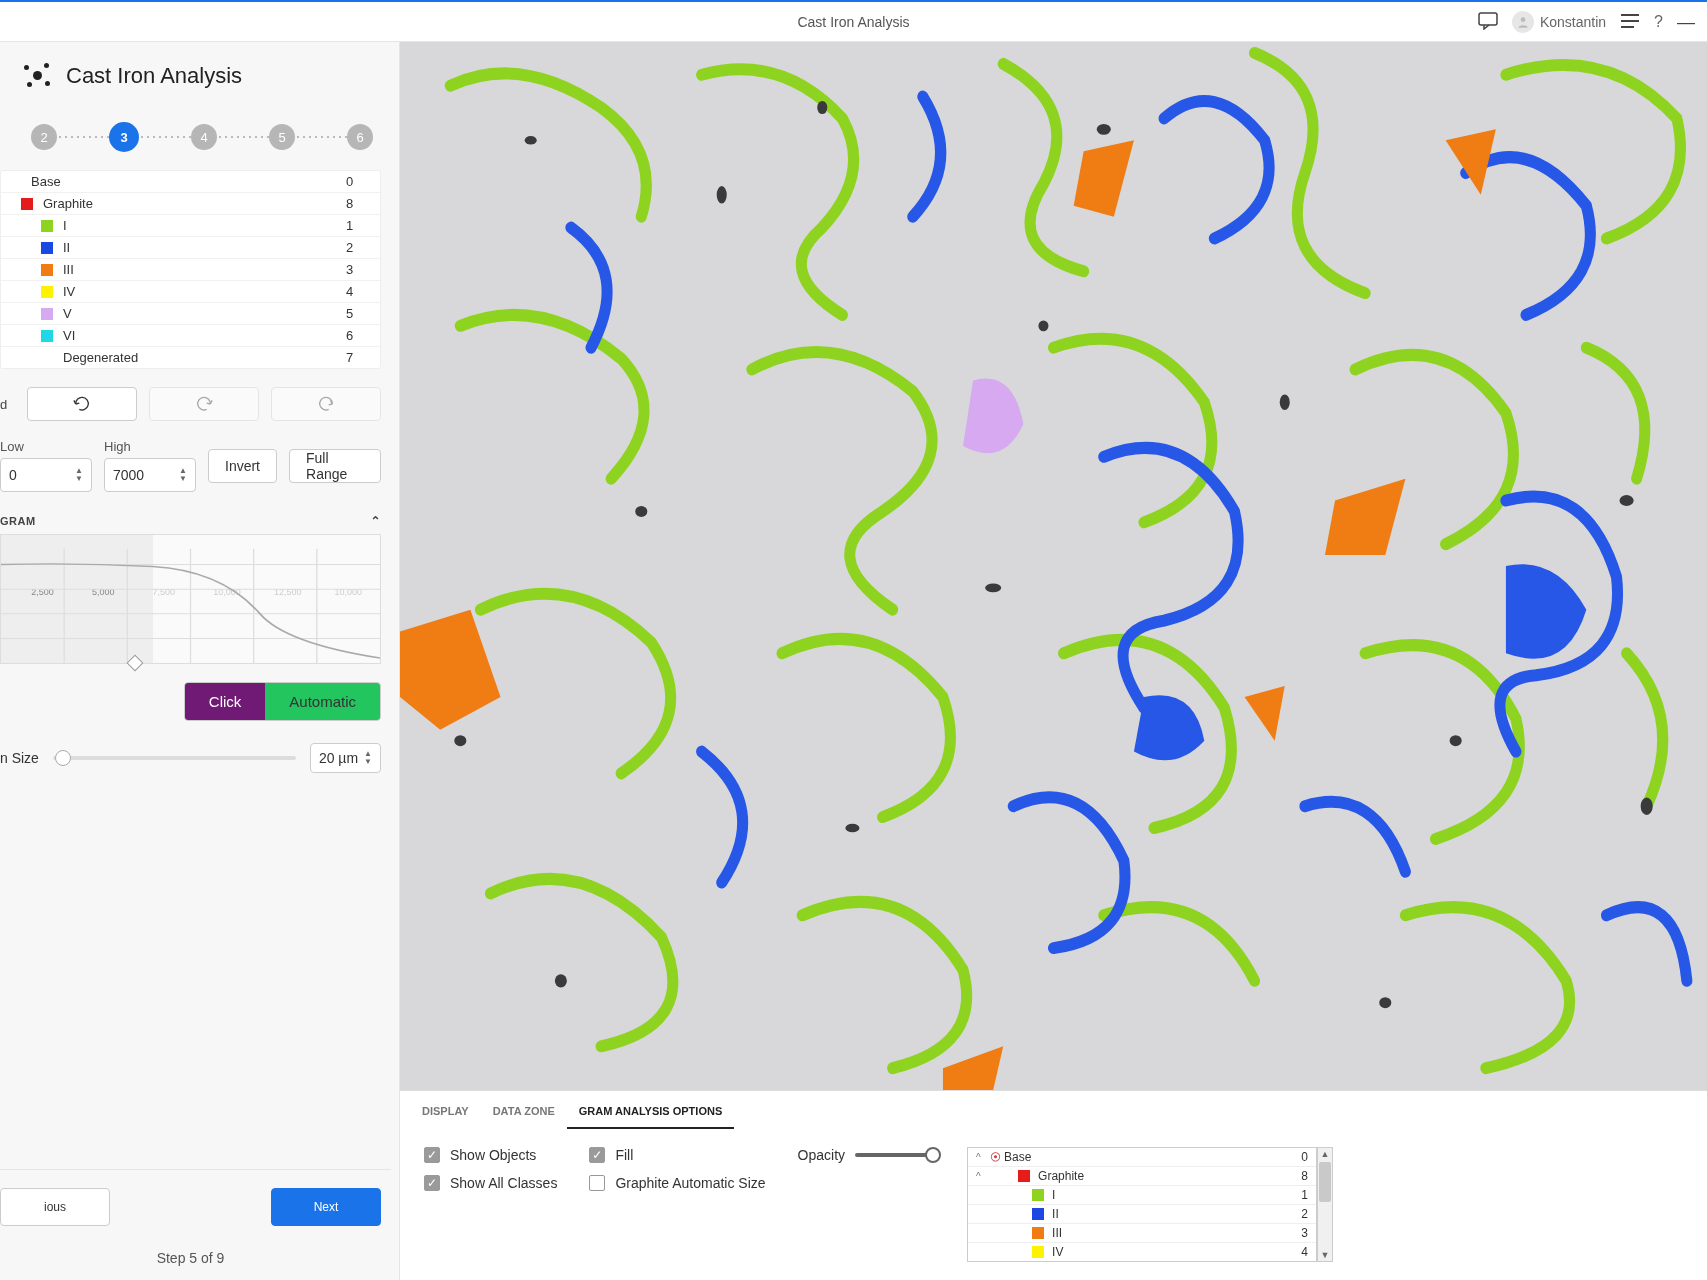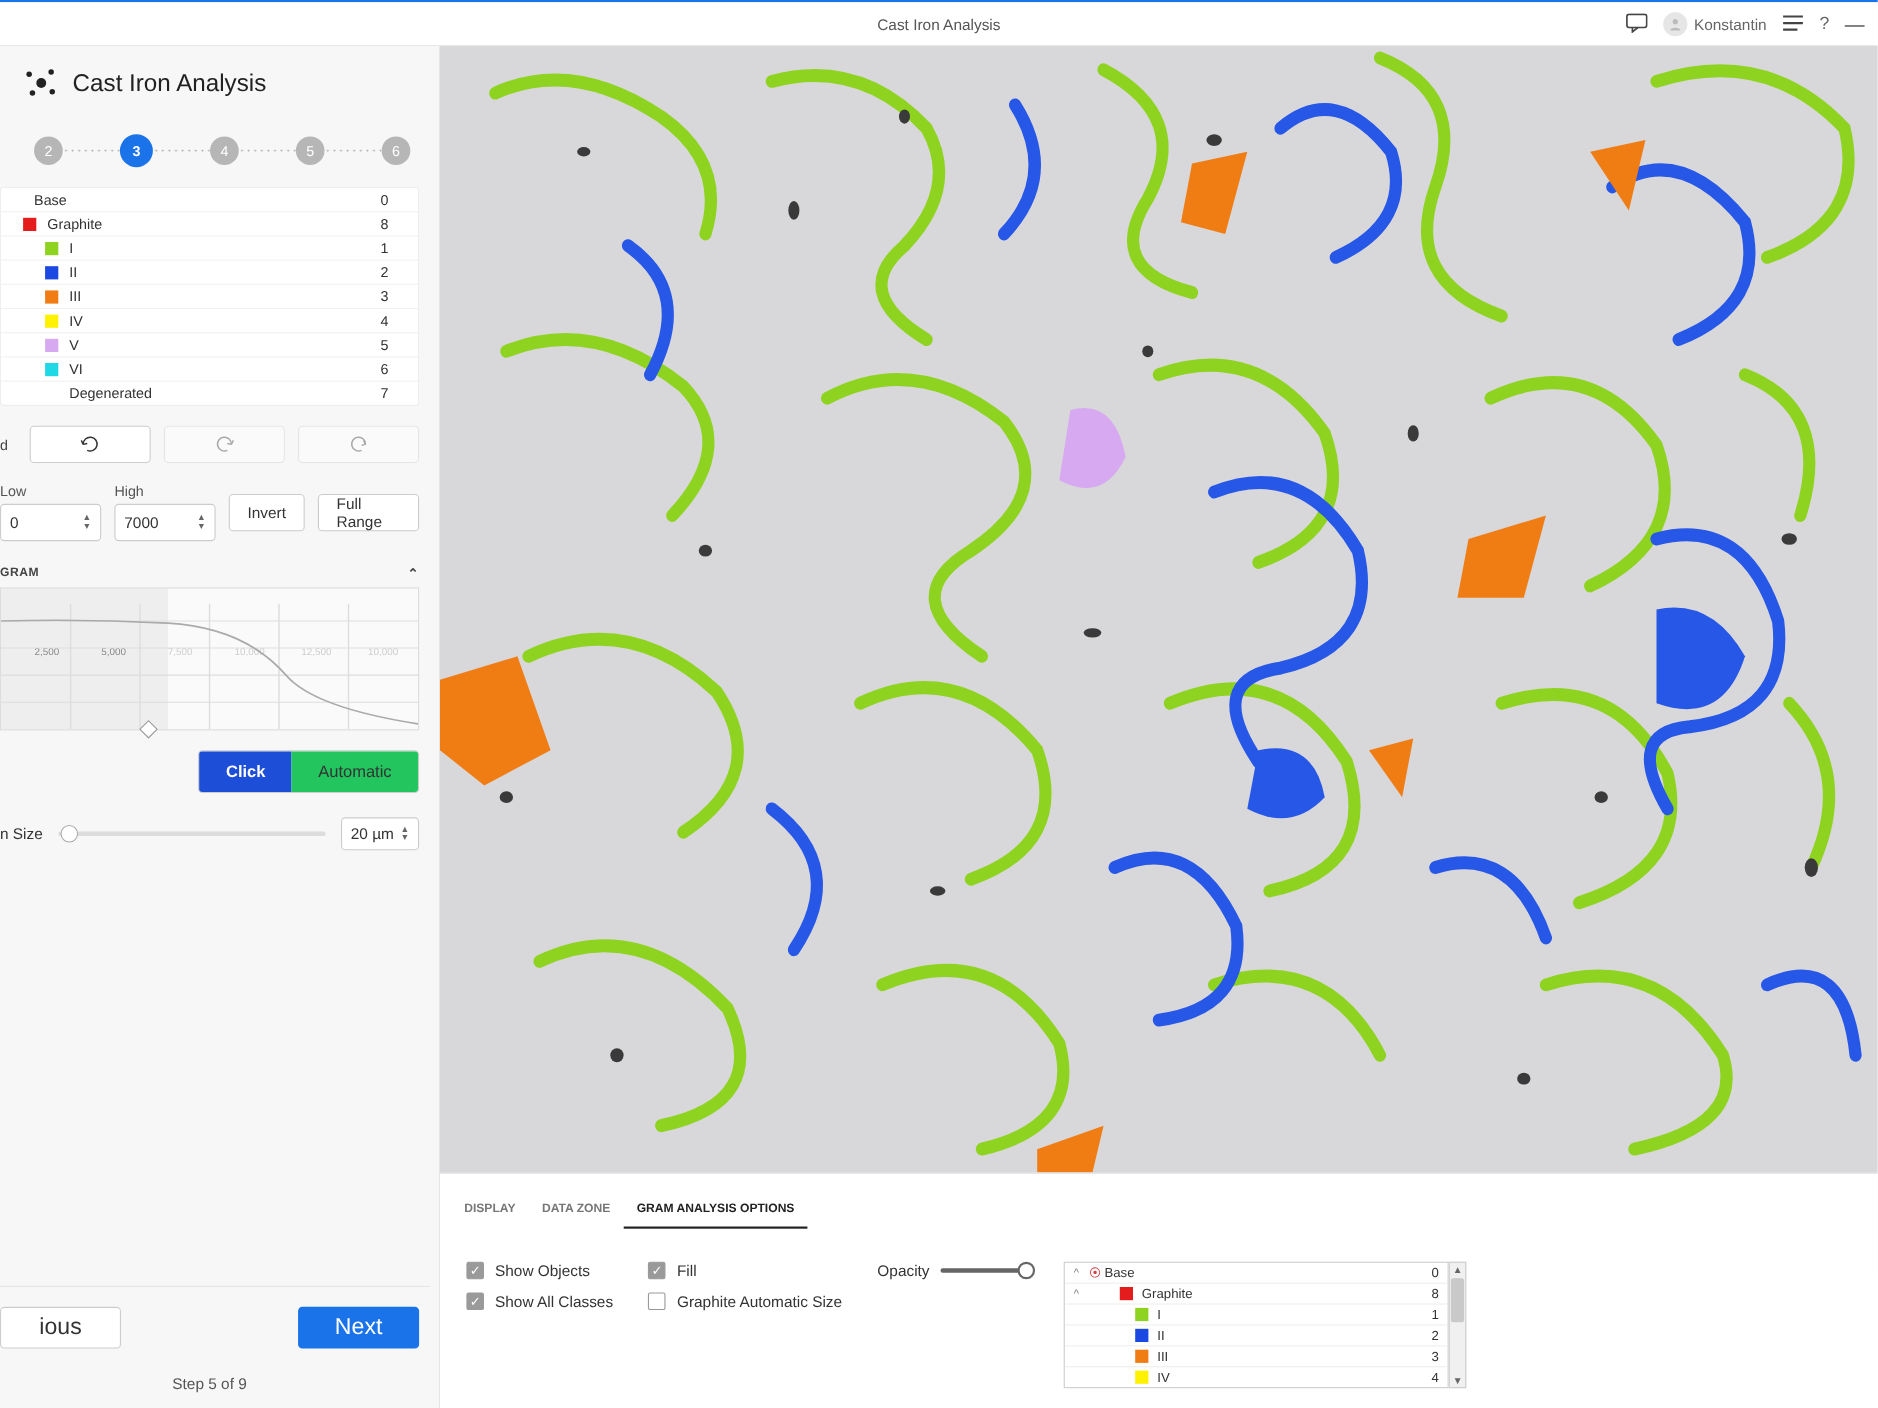--- a/index.html
+++ b/index.html
@@ -63,44 +63,44 @@
 .histo-head { display:flex; justify-content:space-between; align-items:center; margin:22px 10px 6px 0; font-size:11px; font-weight:700; color:#444; letter-spacing:0.5px; }
 .histo { height: 130px; margin-right:10px; background: linear-gradient(to right, #eee 0%, #eee 40%, #fafafa 40%, #fafafa 100%); border:1px solid #ddd; position:relative; }
 .histo .tick { position:absolute; top:4px; font-size:9px; color:#888;margin-top:48px; }
 .histo svg { position:absolute; left:0; top:0; width:100%; height:100%; }
 .histo .slider-handle { position:absolute; bottom:-6px; left:128px; width:12px; height:12px; background:#fff; border:1px solid #999; transform:rotate(45deg); }
 
 
 .mode-toggle { display:flex; justify-content:flex-end; margin:18px 10px 0 0; }
 .mode-toggle .seg { display:flex; border:1px solid #ccc; border-radius:4px; overflow:hidden; }
 .mode-toggle .seg button { border:none; padding:10px 24px; font-size:15px; cursor:pointer; background:#22c55e; color:#333; }
-.mode-toggle .seg button.active { background:#1d4ed8; color:#fff;font-weight:bold; }
+.mode-toggle .seg button.active { background:#701a75; color:#fff; }
 
 
 .minsize { display:flex; align-items:center; gap:14px; margin:22px 10px 0 0; }
 .minsize .lbl { font-size:14px; color:#333; }
 .minsize .slider { flex:1; height:4px; background:#ddd; border-radius:2px; position:relative; }
 .minsize .slider .knob { position:absolute; left:4%; top:50%; width:16px; height:16px; border-radius:50%; background:#fff; border:1px solid #aaa; transform:translate(-50%,-50%); }
 .minsize .val { height:30px; border:1px solid #ccc; border-radius:4px; background:#fff; display:flex; align-items:center; padding:0 8px; font-size:14px; gap:6px; }
 
 
 .sb-footer { margin-top:auto; padding:18px 10px 14px 0; border-top:1px solid #e5e5e5; position:relative; }
 .sb-footer .navbtns { display:flex; justify-content:space-between; }
-.sb-footer button { width:110px; height:38px; border-radius:4px; font-size:21px; cursor:pointer; }
+.sb-footer button { width:110px; height:38px; border-radius:4px; font-size:12px; cursor:pointer; }
 .sb-footer .prev { background:#fff; border:1px solid #ccc; color:#333; }
 .sb-footer .next { background:#1a73e8; border:1px solid #1a73e8; color:#fff; }
 .sb-footer .stepcount { text-align:center; font-size:14px; color:#555; margin-top:24px; }
 
 
 .image-area { flex:1; background:#d9d9dc; position:relative; overflow:hidden; }
 .image-area svg { width:100%; height:100%; }
 
 
 .bottom-panel { border-top:1px solid #ddd; padding:0; }
-.tabs { display:flex; gap:0; padding:16px 10px; font-size:11px; font-weight:700; color:#777; }
+.tabs { display:flex; gap:0; padding:4px 10px; font-size:11px; font-weight:700; color:#777; }
 .tabs .tab { padding:10px 12px; cursor:pointer; }
 .tabs .tab.active { color:#222; border-bottom:2px solid #222; }
 .panel-body { display:flex; gap:32px; padding:14px 24px 18px 24px; align-items:flex-start; }
 .chk-col { display:flex; flex-direction:column; gap:12px; font-size:14px; }
 .chk { display:flex; align-items:center; gap:10px; }
 .chk .box { width:16px; height:16px; border:1px solid #999; border-radius:2px; background:#fff; display:flex; align-items:center; justify-content:center; font-size:12px; }
 .chk .box.checked { background:#9a9a9a; border-color:#9a9a9a; color:#fff; }
 .opacity { display:flex; align-items:center; gap:10px; font-size:14px; }
 .opacity .track { width:80px; height:4px; background:#666; border-radius:2px; position:relative; }
 .opacity .track .knob { position:absolute; right:-6px; top:50%; width:16px; height:16px; border-radius:50%; background:#fff; border:2px solid #666; transform:translateY(-50%); }

